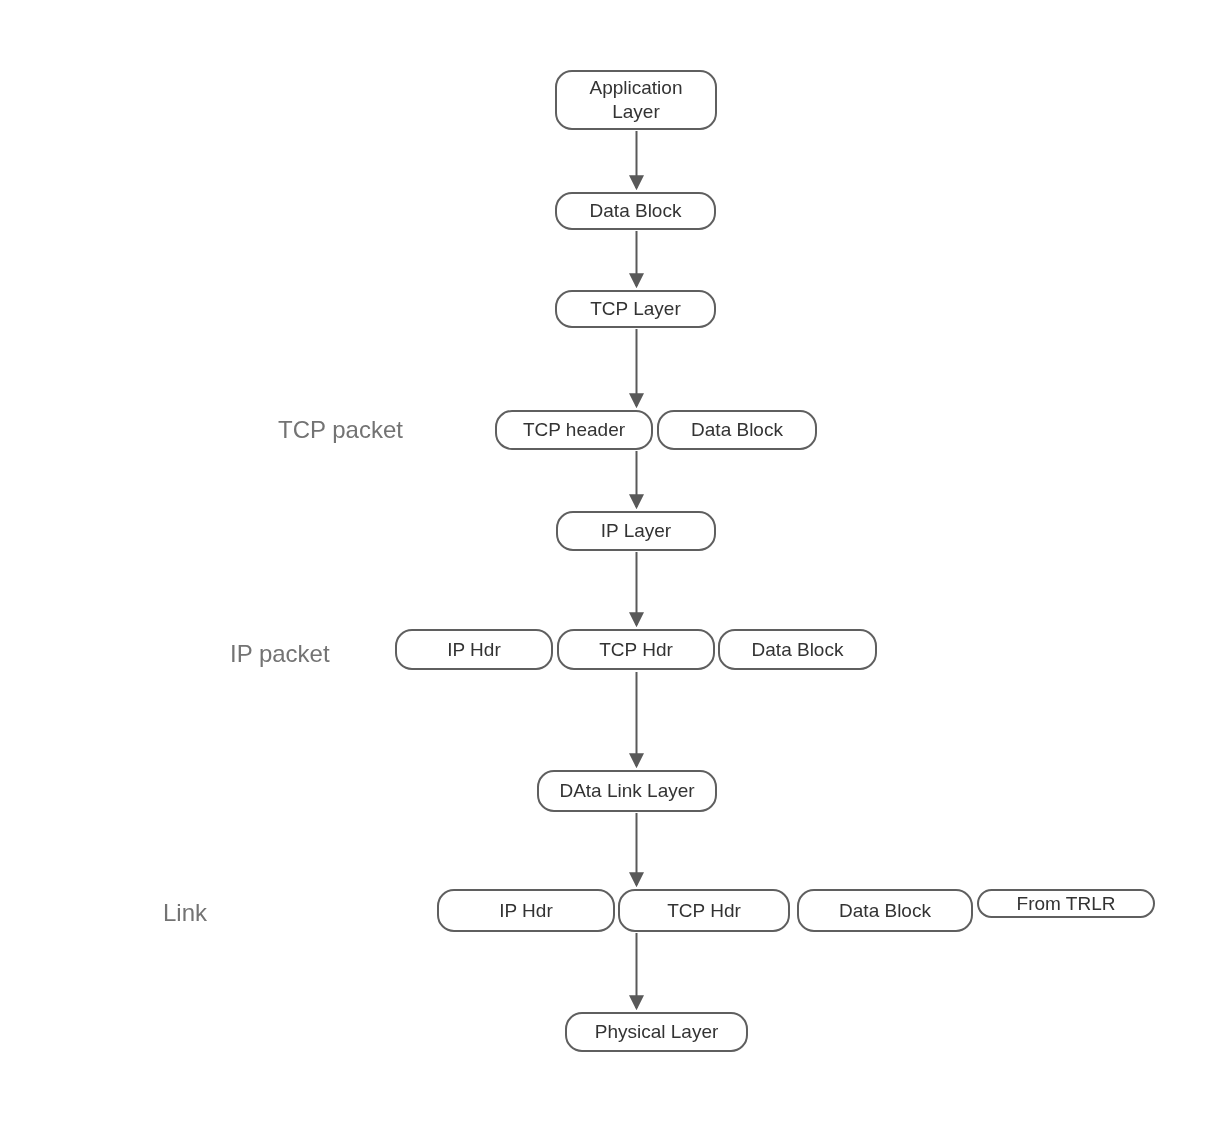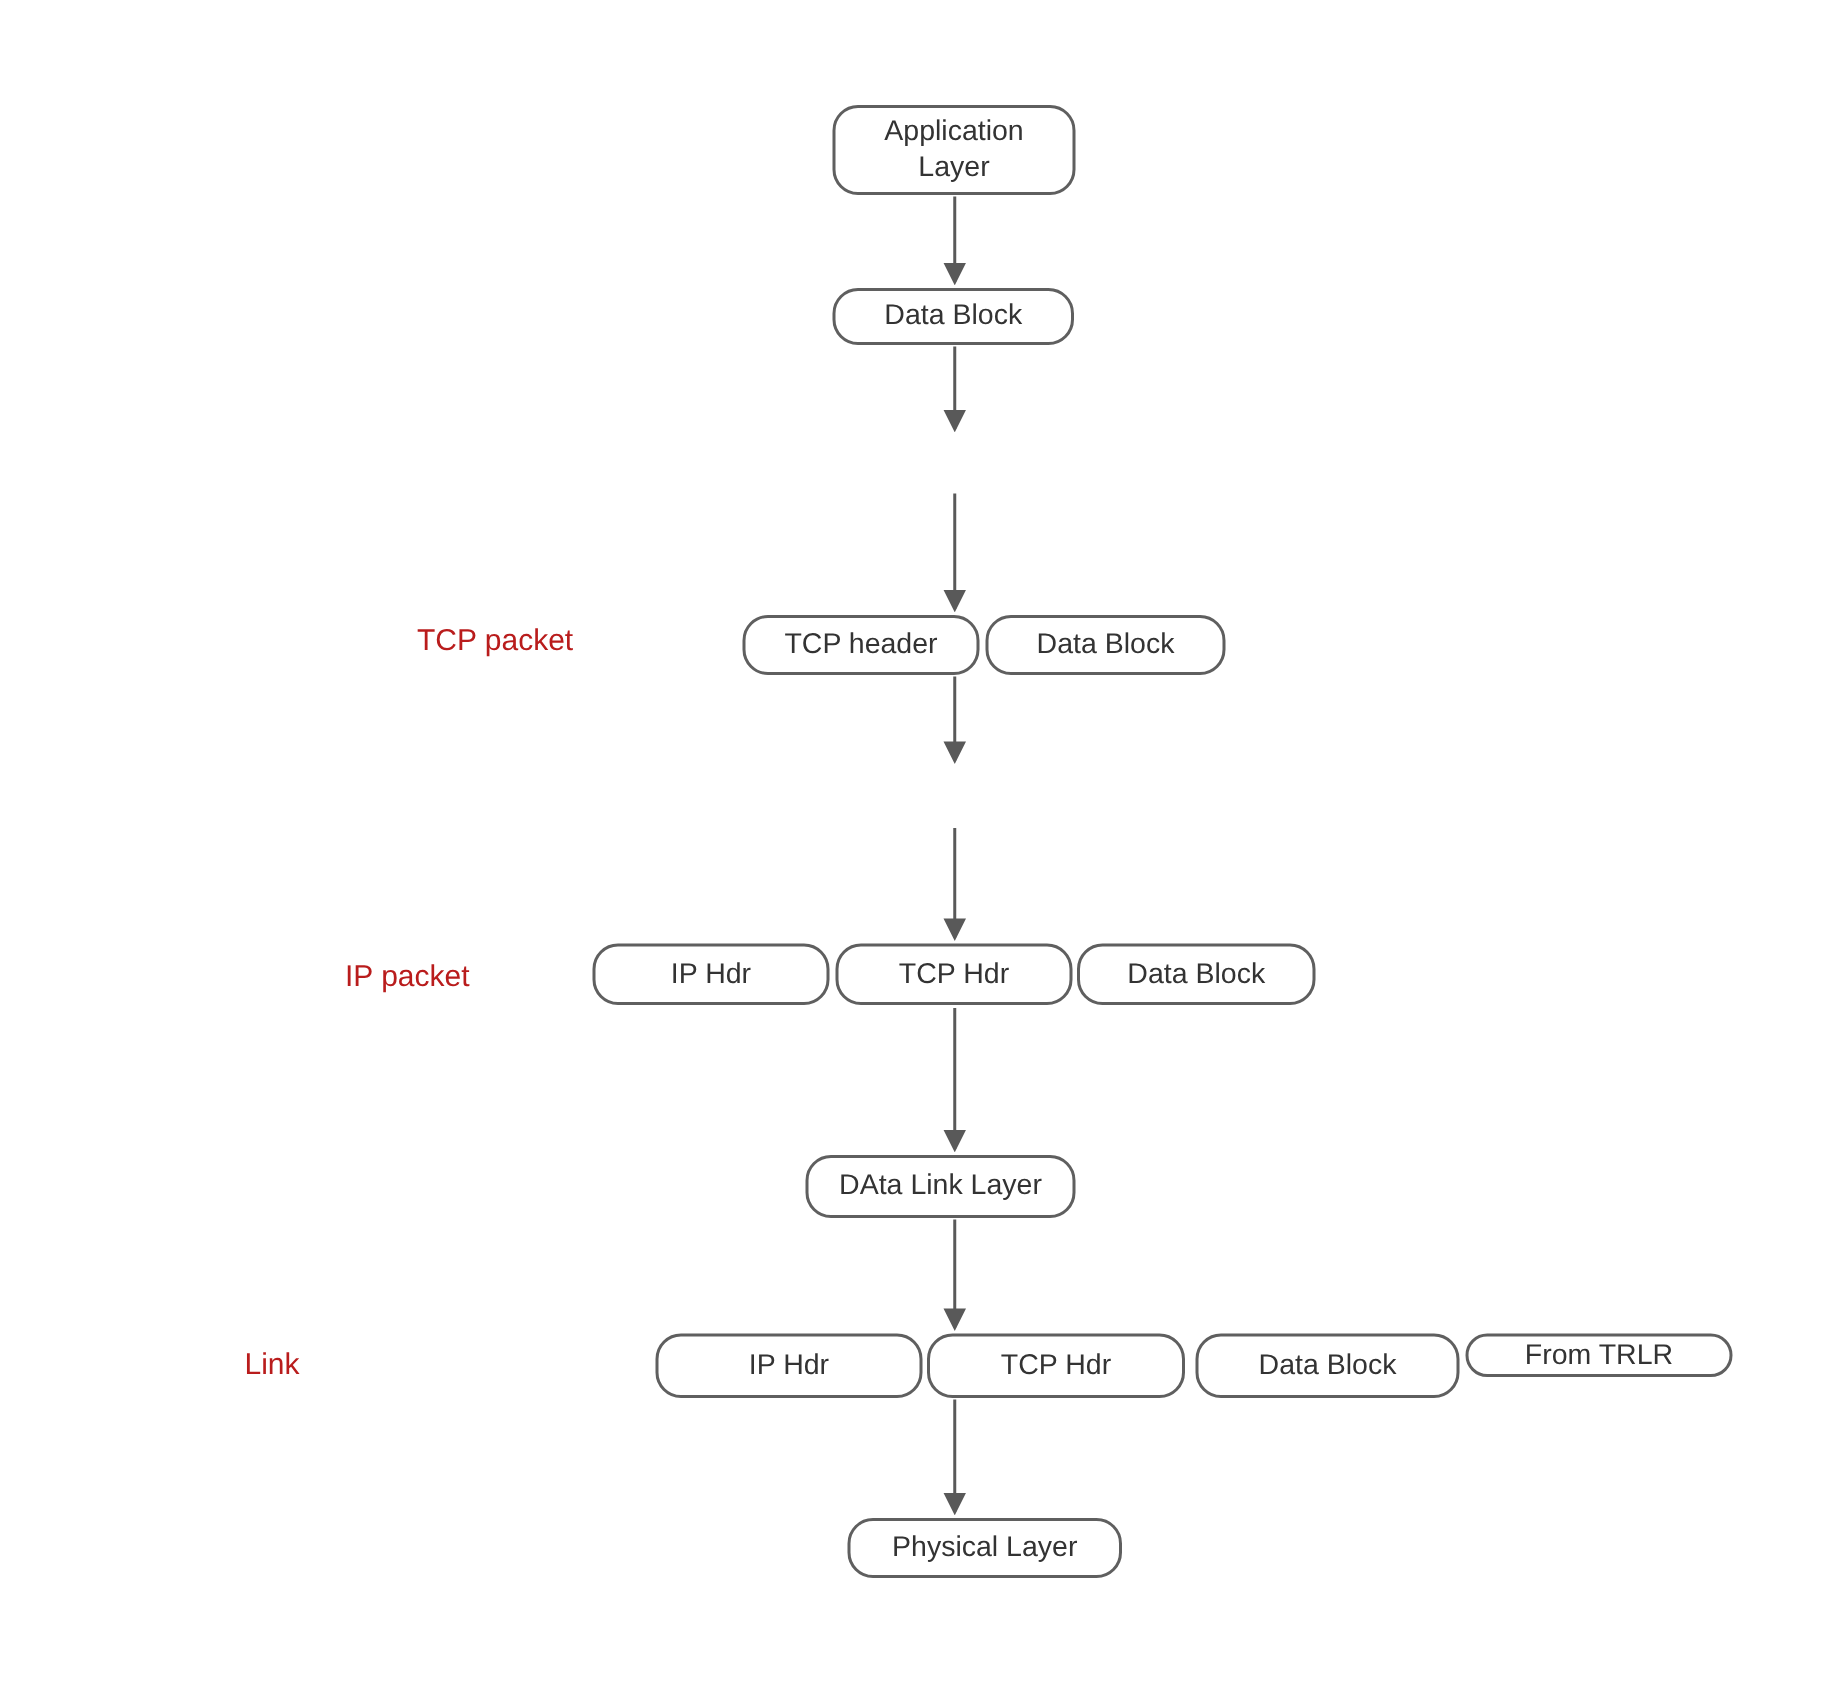--- a/index.html
+++ b/index.html
@@ -34,22 +34,22 @@
     align-items: center;
     justify-content: center;
     text-align: center;
     font-size: 19px;
     line-height: 1.25;
     color: #333333;
     white-space: pre-line;
   }
   .row-label {
     position: absolute;
-    font-size: 20px;
-    color: #b91c1c;
+    font-size: 24px;
+    color: #737373;
     white-space: nowrap;
   }
 
   
   #n-app        { left: 555px; top:   70px; width: 162px; height: 60px; }
   #n-datablock1 { left: 555px; top:  192px; width: 161px; height: 38px; }
   #n-tcplayer   { left: 555px; top:  290px; width: 161px; height: 38px; }
   #n-tcpheader  { left: 495px; top:  410px; width: 158px; height: 40px; text-align: right; }
   #n-datablock2 { left: 657px; top:  410px; width: 160px; height: 40px; }
   #n-iplayer    { left: 556px; top:  511px; width: 160px; height: 40px; }
@@ -88,22 +88,24 @@
       <line x1="636.5" y1="552" x2="636.5" y2="625" marker-end="url(#arrowhead)"></line>
       <line x1="636.5" y1="672" x2="636.5" y2="766" marker-end="url(#arrowhead)"></line>
       <line x1="636.5" y1="813" x2="636.5" y2="885" marker-end="url(#arrowhead)"></line>
       <line x1="636.5" y1="933" x2="636.5" y2="1008" marker-end="url(#arrowhead)"></line>
     </g>
   </svg>
 
   <div class="node" id="n-app">Application
 Layer</div>
   <div class="node" id="n-datablock1">Data Block</div>
+  <div class="node" id="n-tcplayer">TCP Layer</div>
   <div class="node" id="n-tcpheader">TCP header</div>
   <div class="node" id="n-datablock2">Data Block</div>
+  <div class="node" id="n-iplayer">IP Layer</div>
   <div class="node" id="n-iphdr1">IP Hdr</div>
   <div class="node" id="n-tcphdr1">TCP Hdr</div>
   <div class="node" id="n-datablock3">Data Block</div>
   <div class="node" id="n-datalink">DAta Link Layer</div>
   <div class="node" id="n-iphdr2">IP Hdr</div>
   <div class="node" id="n-tcphdr2">TCP Hdr</div>
   <div class="node" id="n-datablock4">Data Block</div>
   <div class="node" id="n-fromtrlr">From TRLR</div>
   <div class="node" id="n-physical">Physical Layer</div>
 

